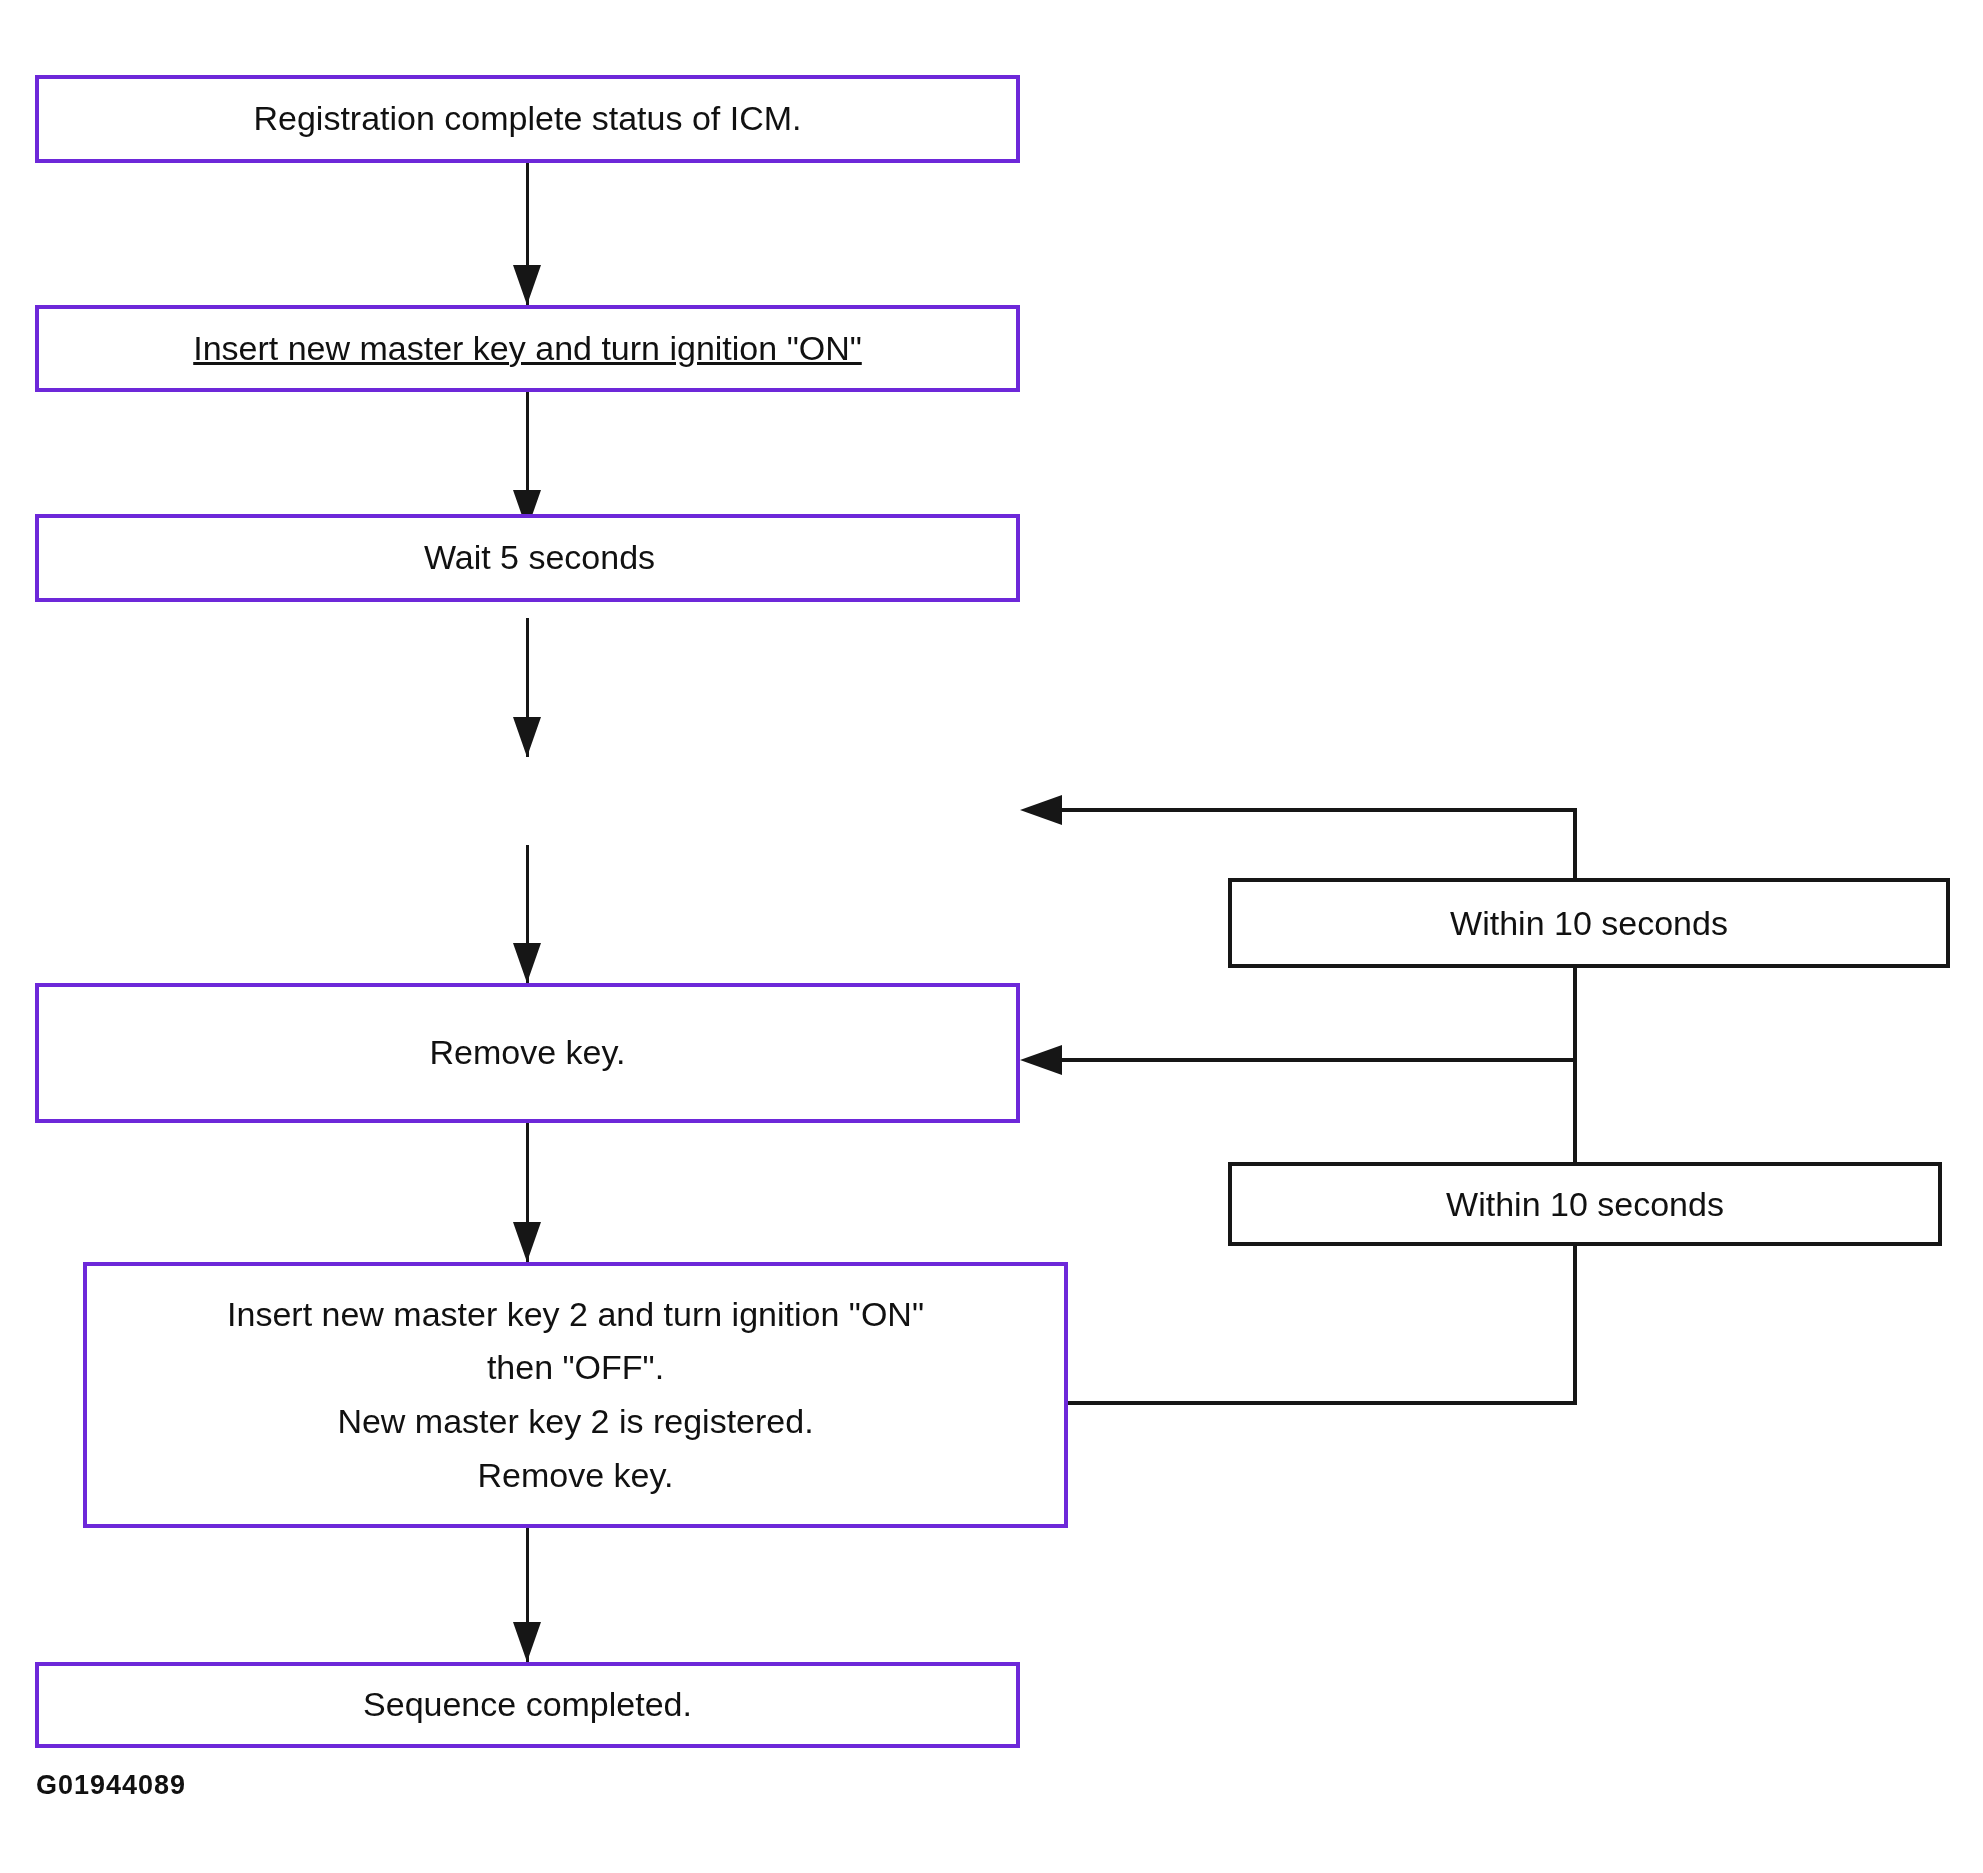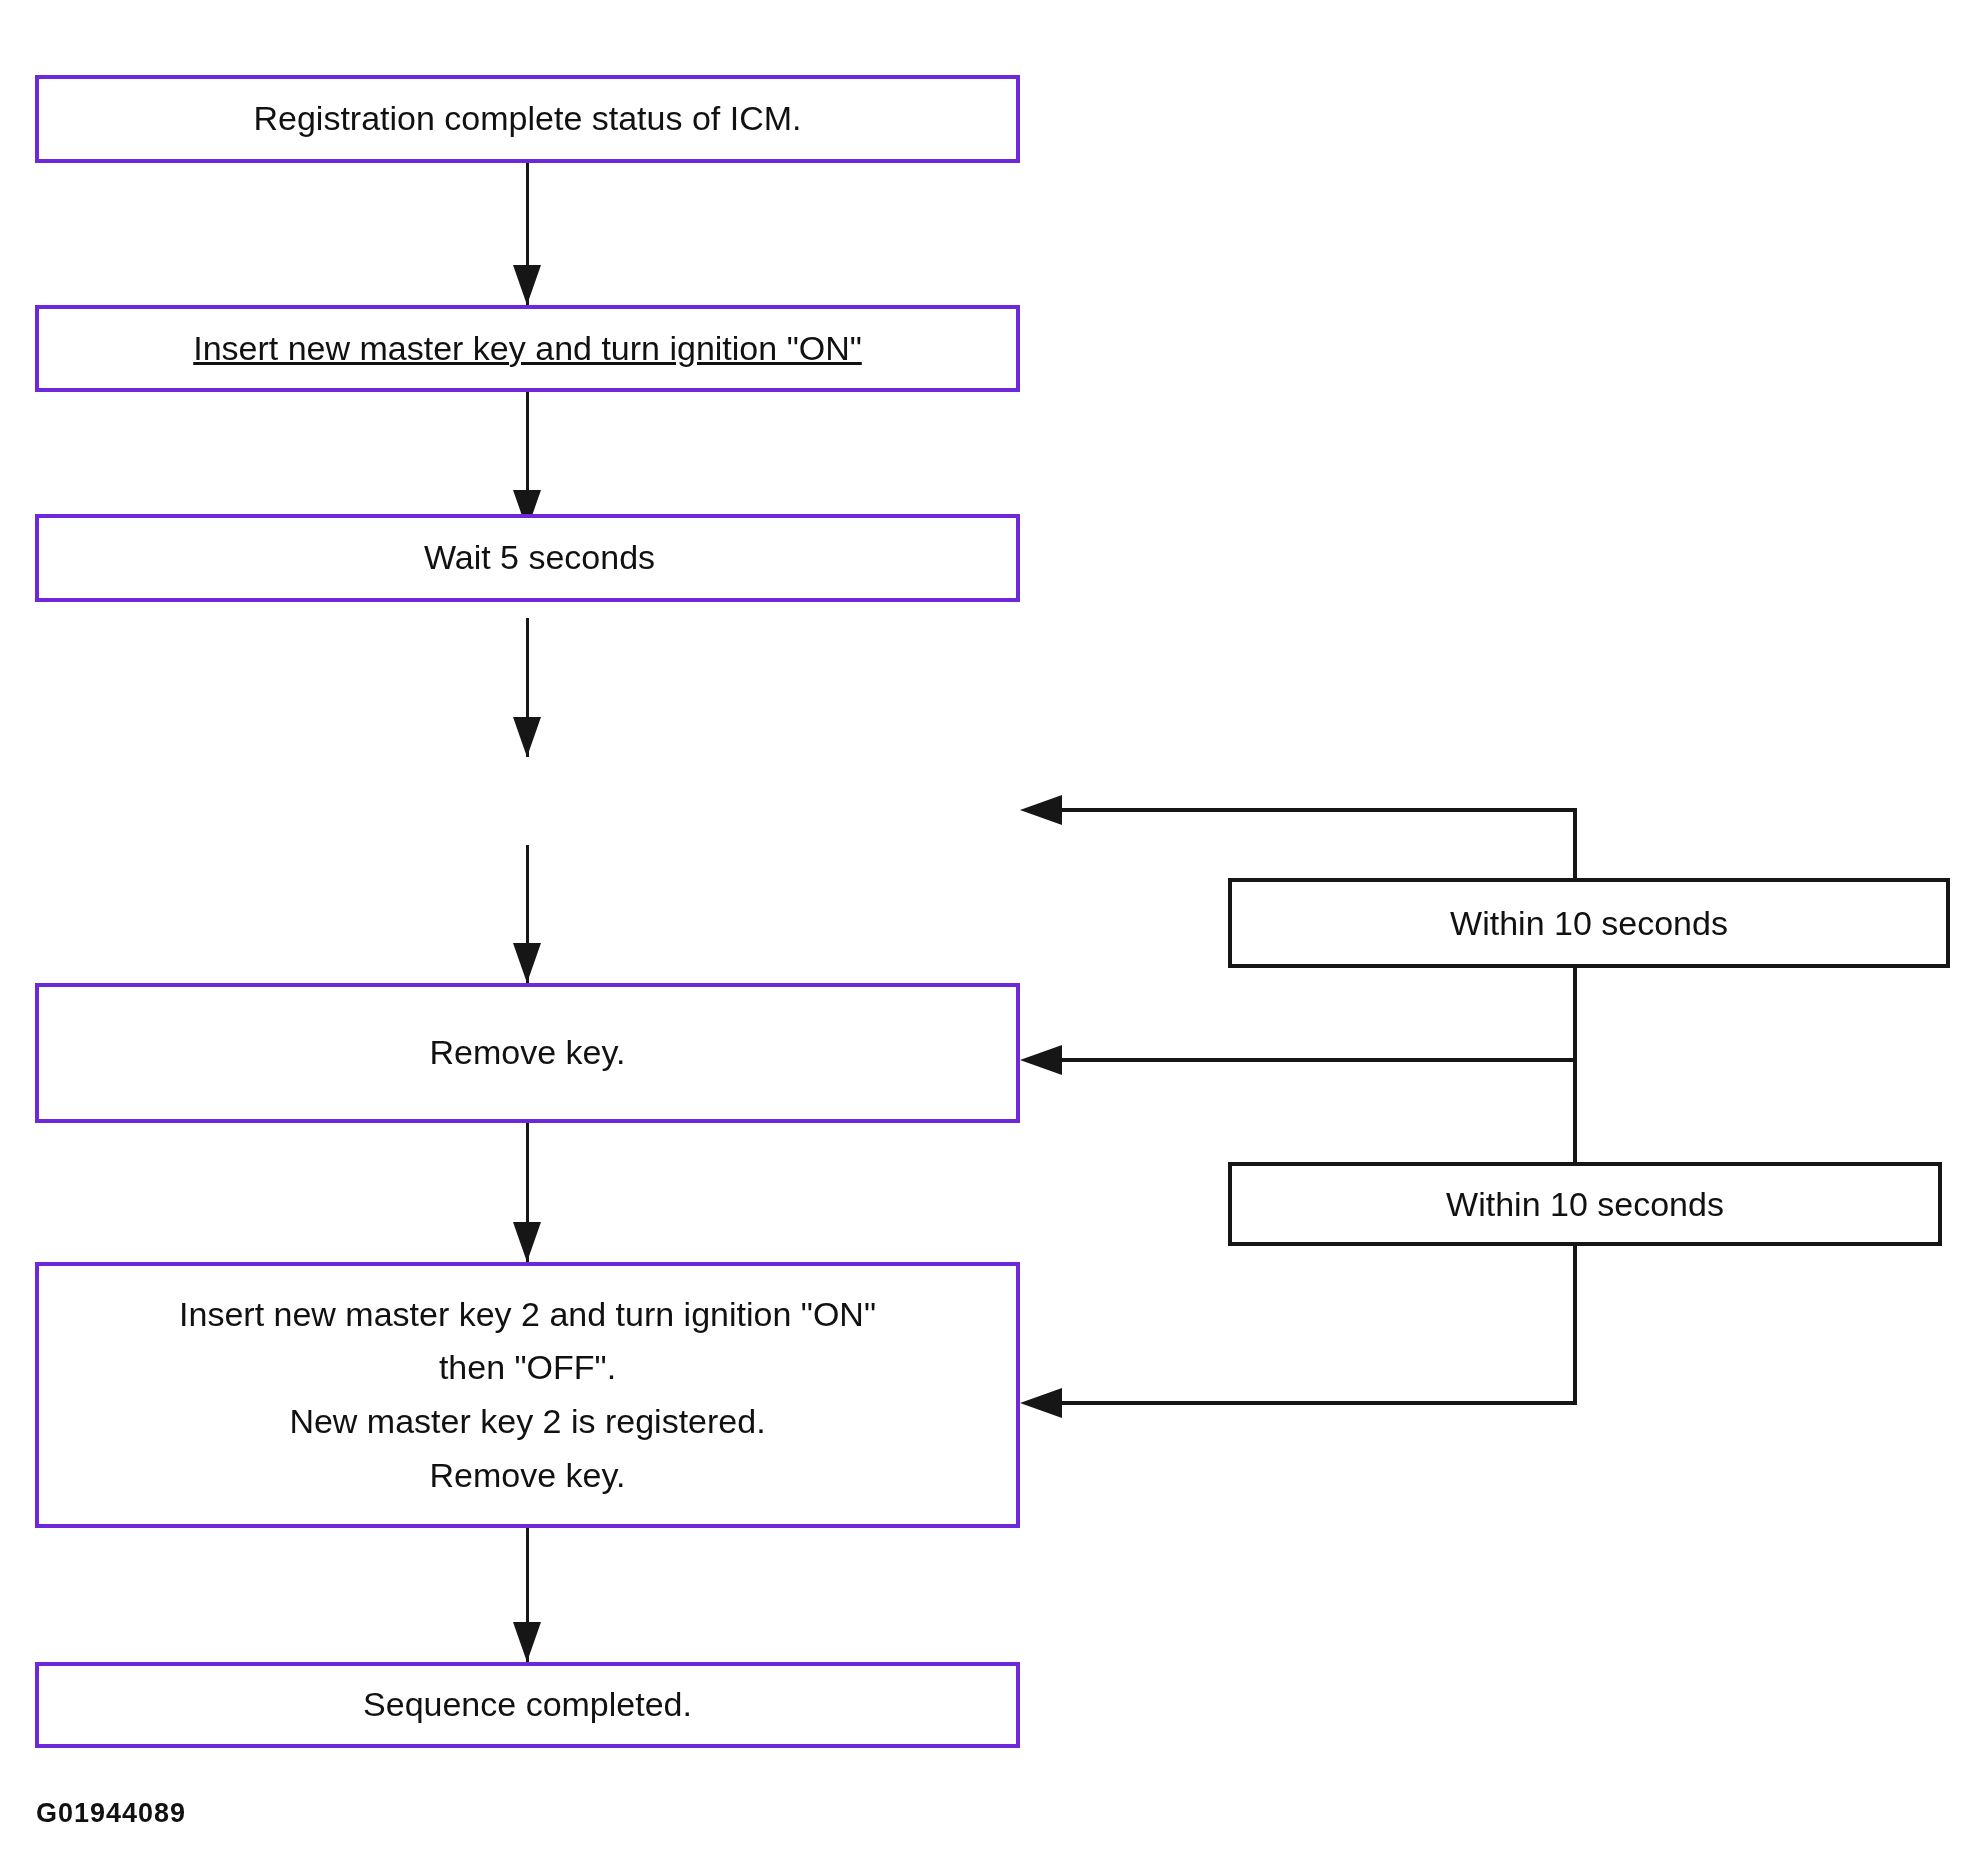--- a/index.html
+++ b/index.html
@@ -60,21 +60,20 @@
     z-index: 1;
   }
   .figure-id {
     position: absolute;
     left: 36px;
     top: 1770px;
     font-size: 27px;
     font-weight: bold;
     letter-spacing: 1px;
     z-index: 2;
-    margin-top: 28px;
   }
 </style>
 </head>
 <body>
 
 <div id="canvas">
 
   <div class="fbox" style="top:75px;  height:88px;">
     <div>Registration complete status of ICM.</div>
   </div>
@@ -85,21 +84,21 @@
 
   <div class="fbox" style="top:514px; height:88px;padding-left:24px;">
     <div>Wait 5 seconds</div>
   </div>
 
 
   <div class="fbox" style="top:983px; height:140px;">
     <div>Remove key.</div>
   </div>
 
-  <div class="fbox" style="top:1262px; height:266px;">
+  <div class="fbox" style="top:1262px; height:266px;margin-left:48px;">
     <div>Insert new master key 2 and turn ignition "ON"</div>
     <div>then "OFF".</div>
     <div>New master key 2 is registered.</div>
     <div>Remove key.</div>
   </div>
 
   <div class="fbox" style="top:1662px; height:86px;justify-content:center;">
     <div>Sequence completed.</div>
   </div>
 

